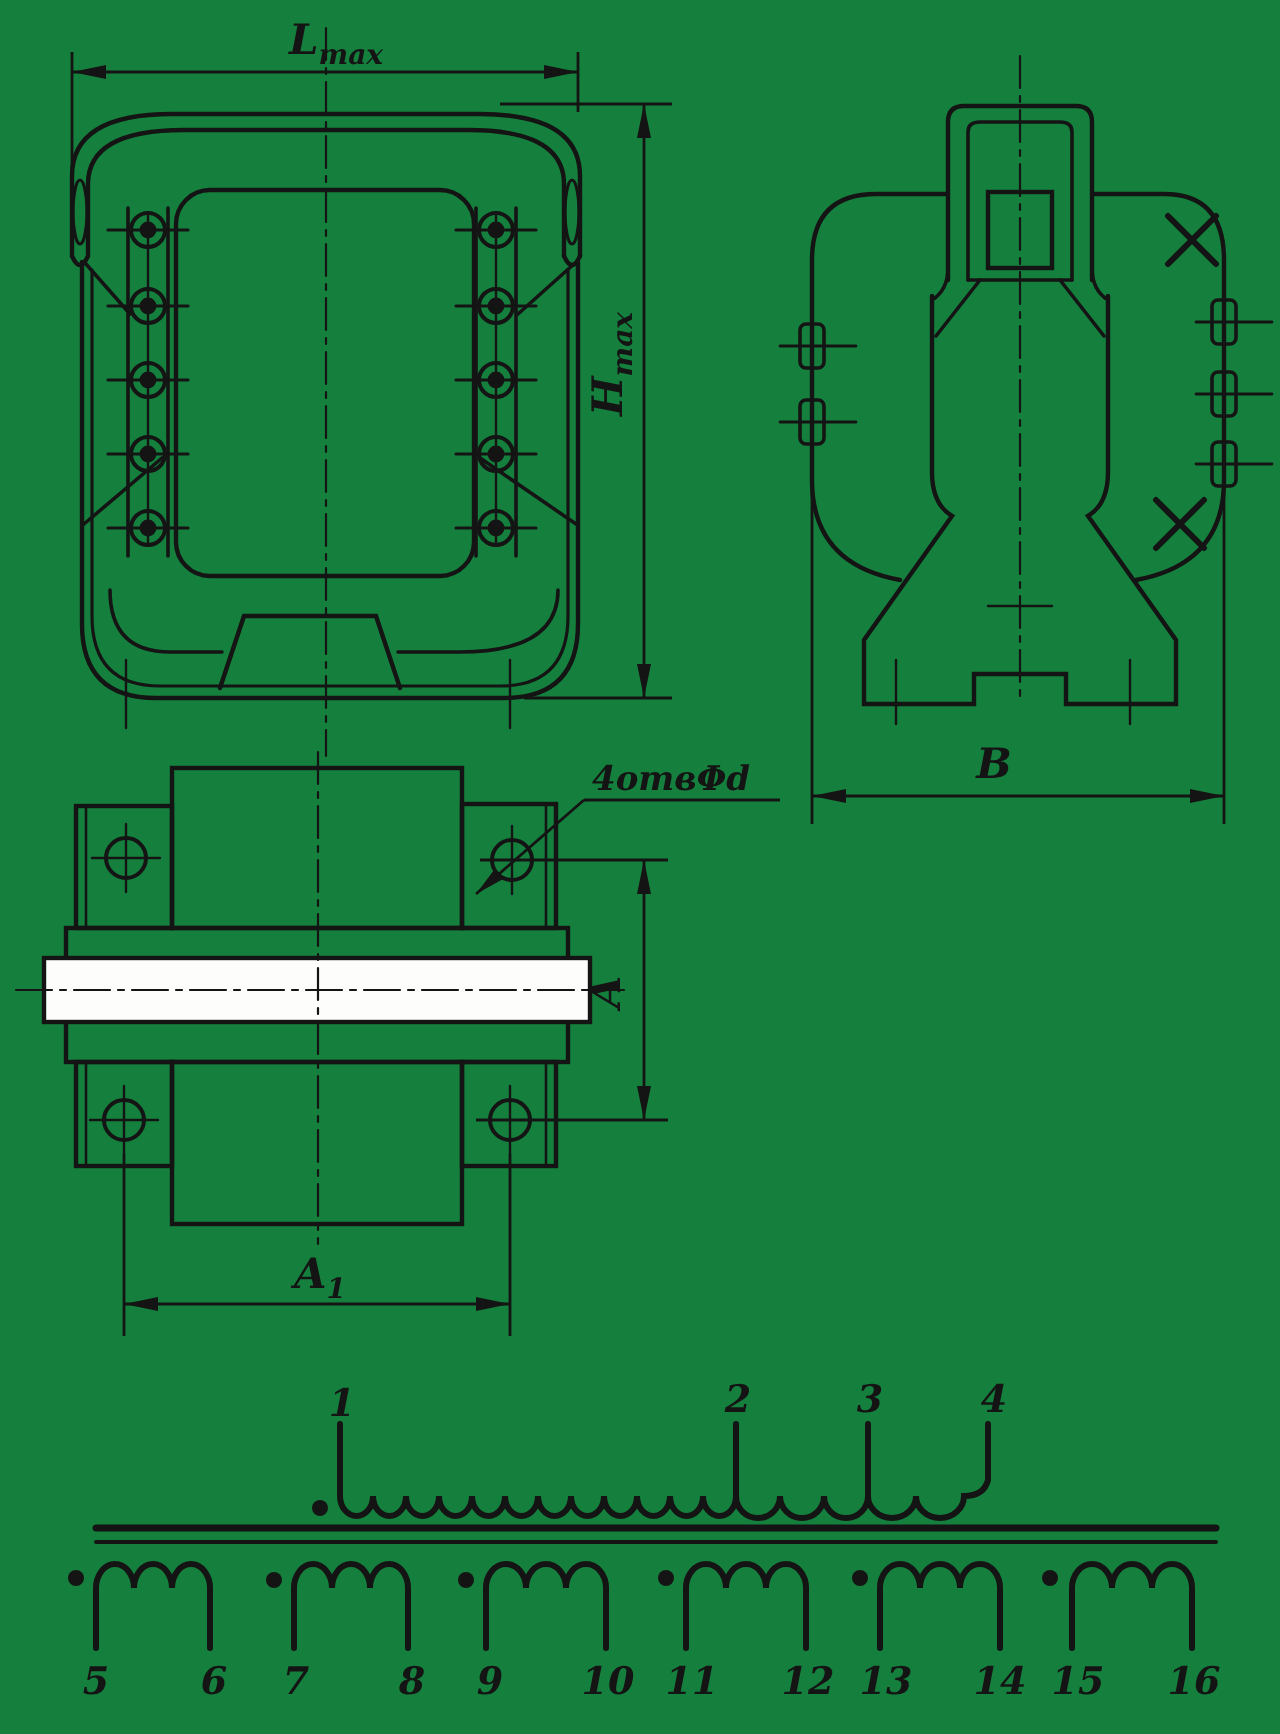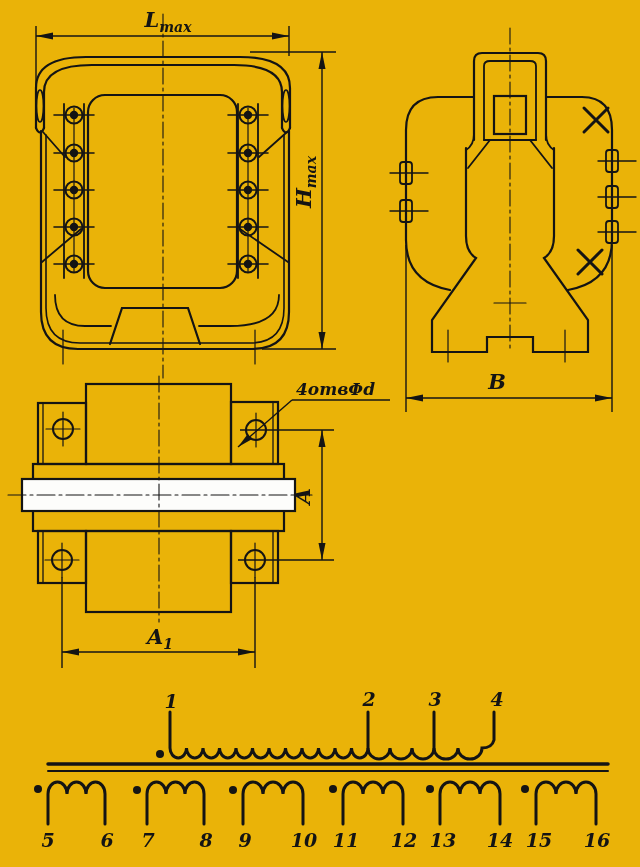--- a/index.html
+++ b/index.html
@@ -1,16 +1,16 @@
 <!DOCTYPE html>
 <html><head>
 <meta charset="utf-8">
 <style>
   html,body{margin:0;padding:0;background:#ffffff;}
-  .sheet{width:640px;height:867px;background:#eab308;position:relative;overflow:hidden;}
+  .sheet{width:640px;height:867px;background:#15803d;position:relative;overflow:hidden;}
   svg{display:block;}
   text{font-family:"DejaVu Serif","Liberation Serif",serif;font-style:italic;font-weight:bold;fill:#141414;}
   .dim-label{font-size:21px;}
   .dim-sub{font-size:14px;}
   .note-label{font-size:17px;}
   .term-num{font-size:19px;}
 </style>
 </head>
 <body>
 

